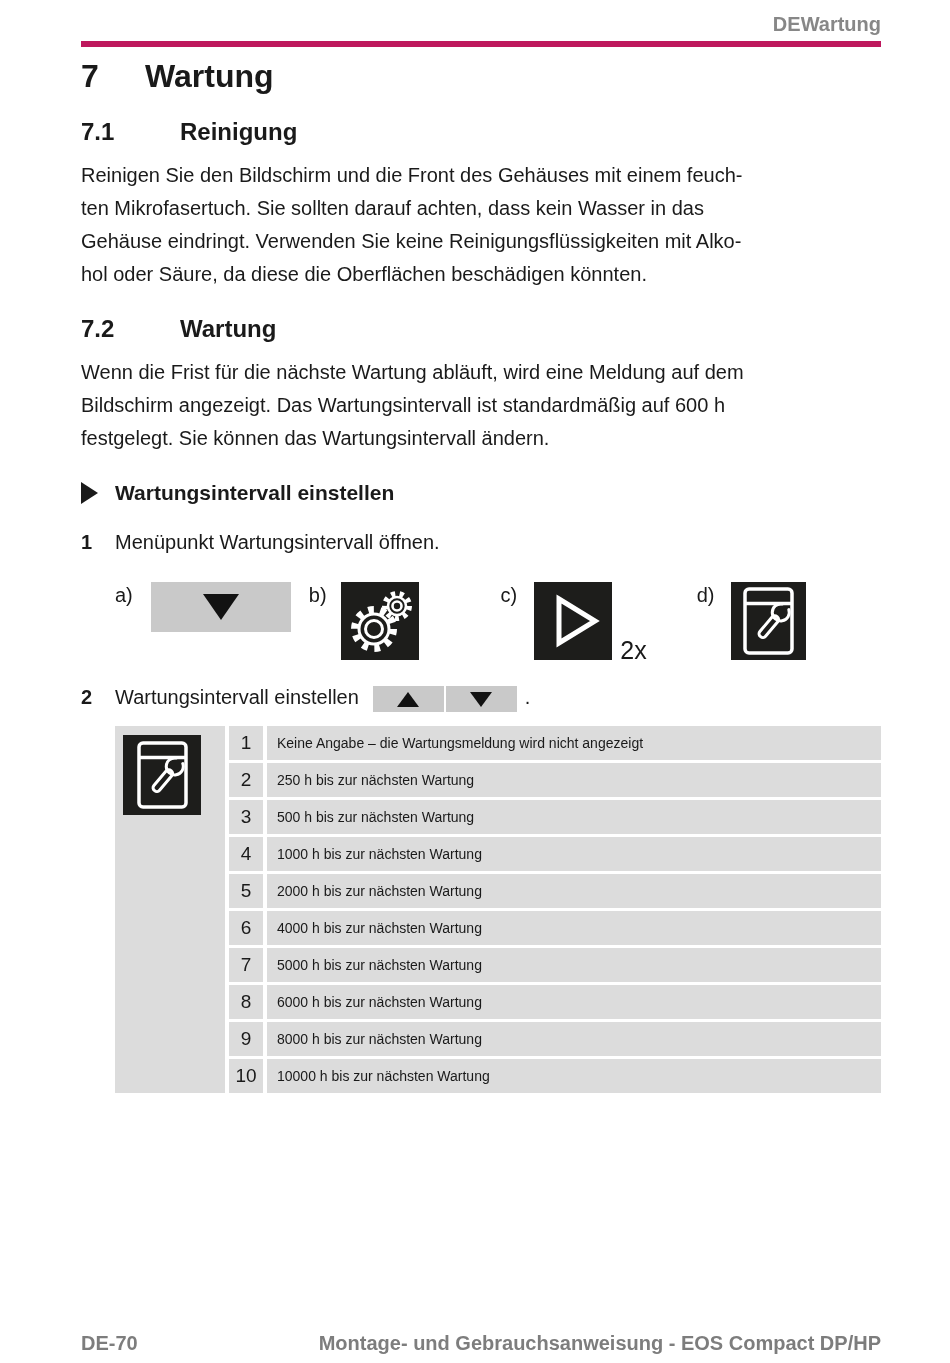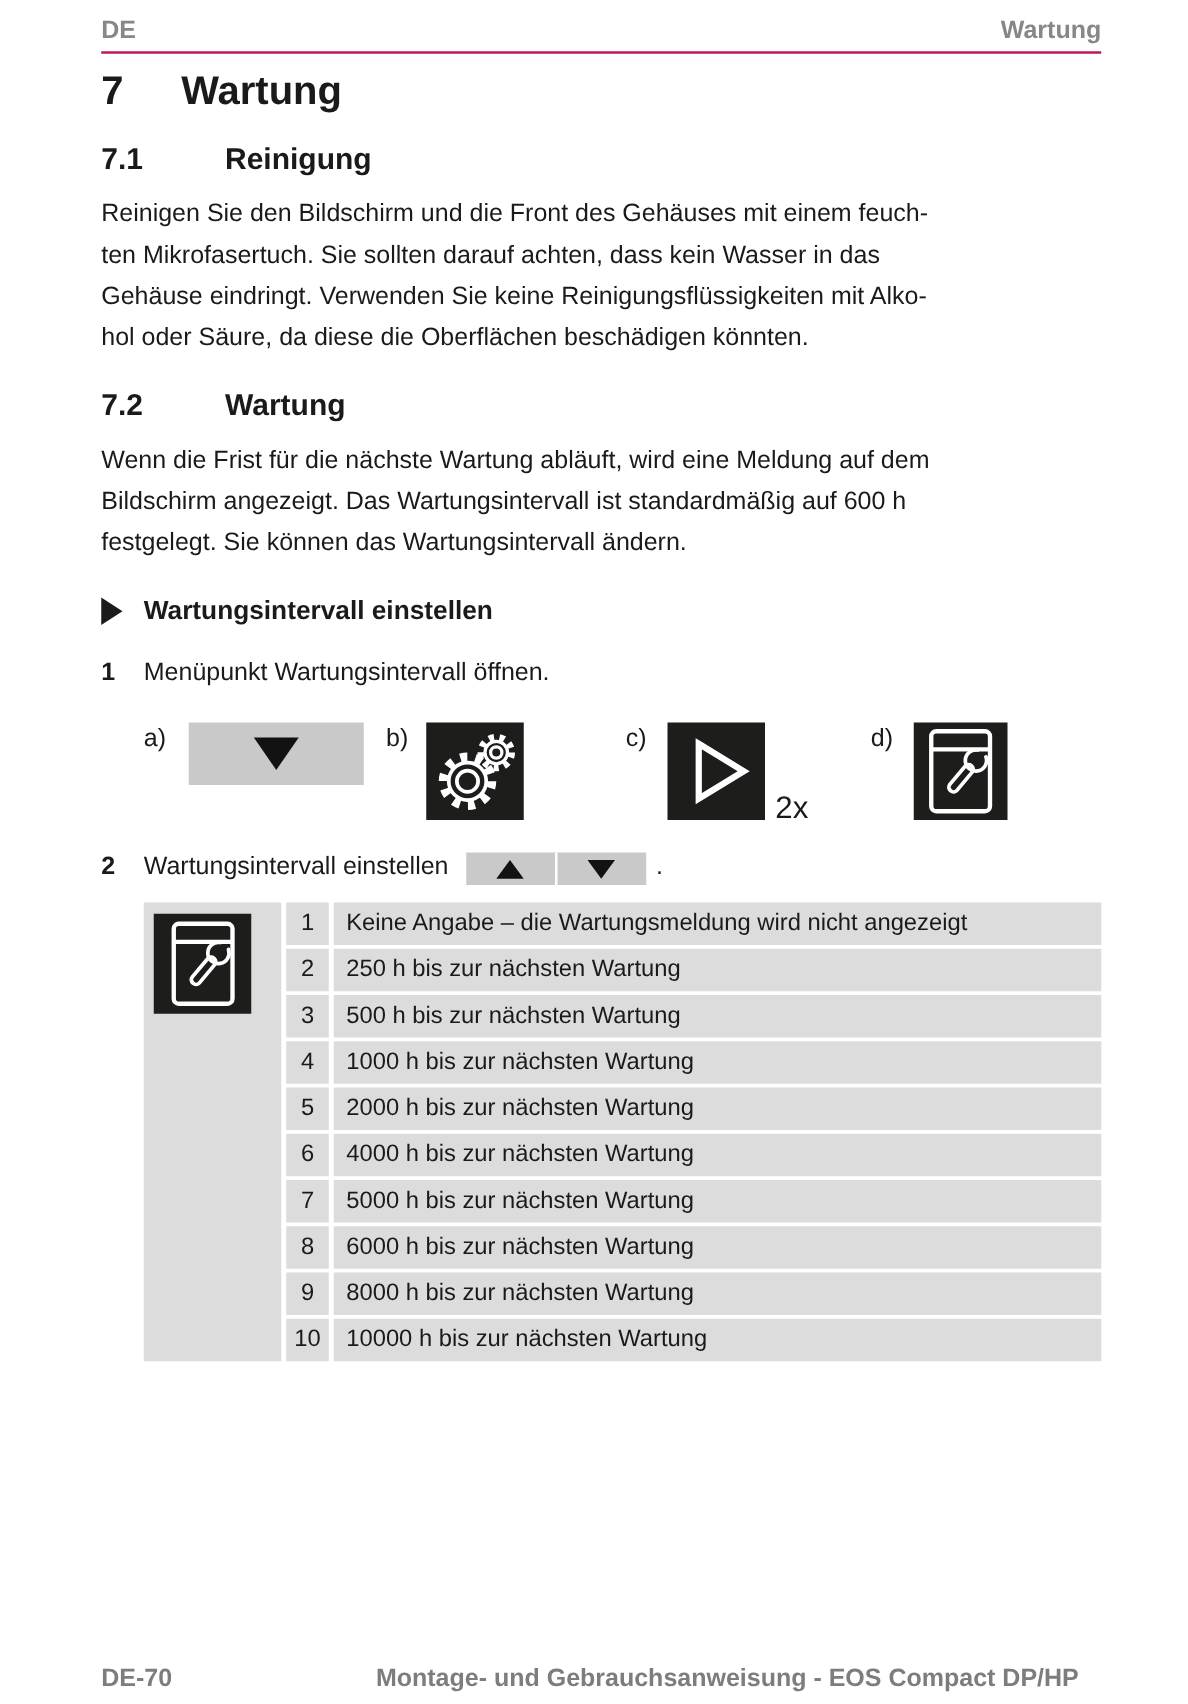--- a/index.html
+++ b/index.html
@@ -5,22 +5,22 @@
   html,body{margin:0;padding:0;}
   body{
     width:950px;height:1363px;position:relative;overflow:hidden;
     background:#ffffff;color:#1a1a1a;
     font-family:"Liberation Sans","DejaVu Sans",sans-serif;
   }
   .content{margin:0 69px 0 81px;position:relative;}
 
   
   .pg-header{
-    display:flex;justify-content:space-between;align-items:flex-end;
-    padding-top:13px;padding-bottom:5px;border-bottom:2px solid #be185d;
+    display:flex;justify-content:flex-end;align-items:flex-end;
+    padding-top:13px;padding-bottom:5px;border-bottom:6px solid #be185d;
     font-size:20px;font-weight:bold;color:#878787;
   }
 
   
   h1.chapter{margin:11px 0 0 0;font-size:32px;line-height:36px;}
   h1.chapter .num{display:inline-block;width:64px;}
   h2.section{margin:24px 0 0 0;font-size:24px;line-height:28px;}
   h2.section .num{display:inline-block;width:99px;}
 
   p.body{
@@ -86,28 +86,28 @@
     padding:9px 0 0 8px;box-sizing:border-box;
   }
   .wicon-col .tile{width:78px;height:80px;}
   .wrows{flex:1;display:flex;flex-direction:column;gap:3px;}
   .trow{display:flex;gap:4px;}
   .tnum{
     flex:0 0 34px;background:#dcdcdc;font-size:19px;
     display:flex;align-items:center;justify-content:center;
   }
   .ttext{
-    flex:1;background:#dcdcdc;font-size:19px;
+    flex:1;background:#dcdcdc;font-size:14px;
     display:flex;align-items:center;padding-left:10px;
   }
   .trow{height:34px;}
 
   
   .pg-footer{
-    position:absolute;left:81px;right:87px;bottom:8px;
+    position:absolute;left:81px;right:69px;bottom:8px;
     display:flex;justify-content:space-between;
     font-size:20px;font-weight:bold;color:#7d7d7d;
   }
 </style>
 </head>
 <body>
 
 <div class="content">
 
   <div class="pg-header">

